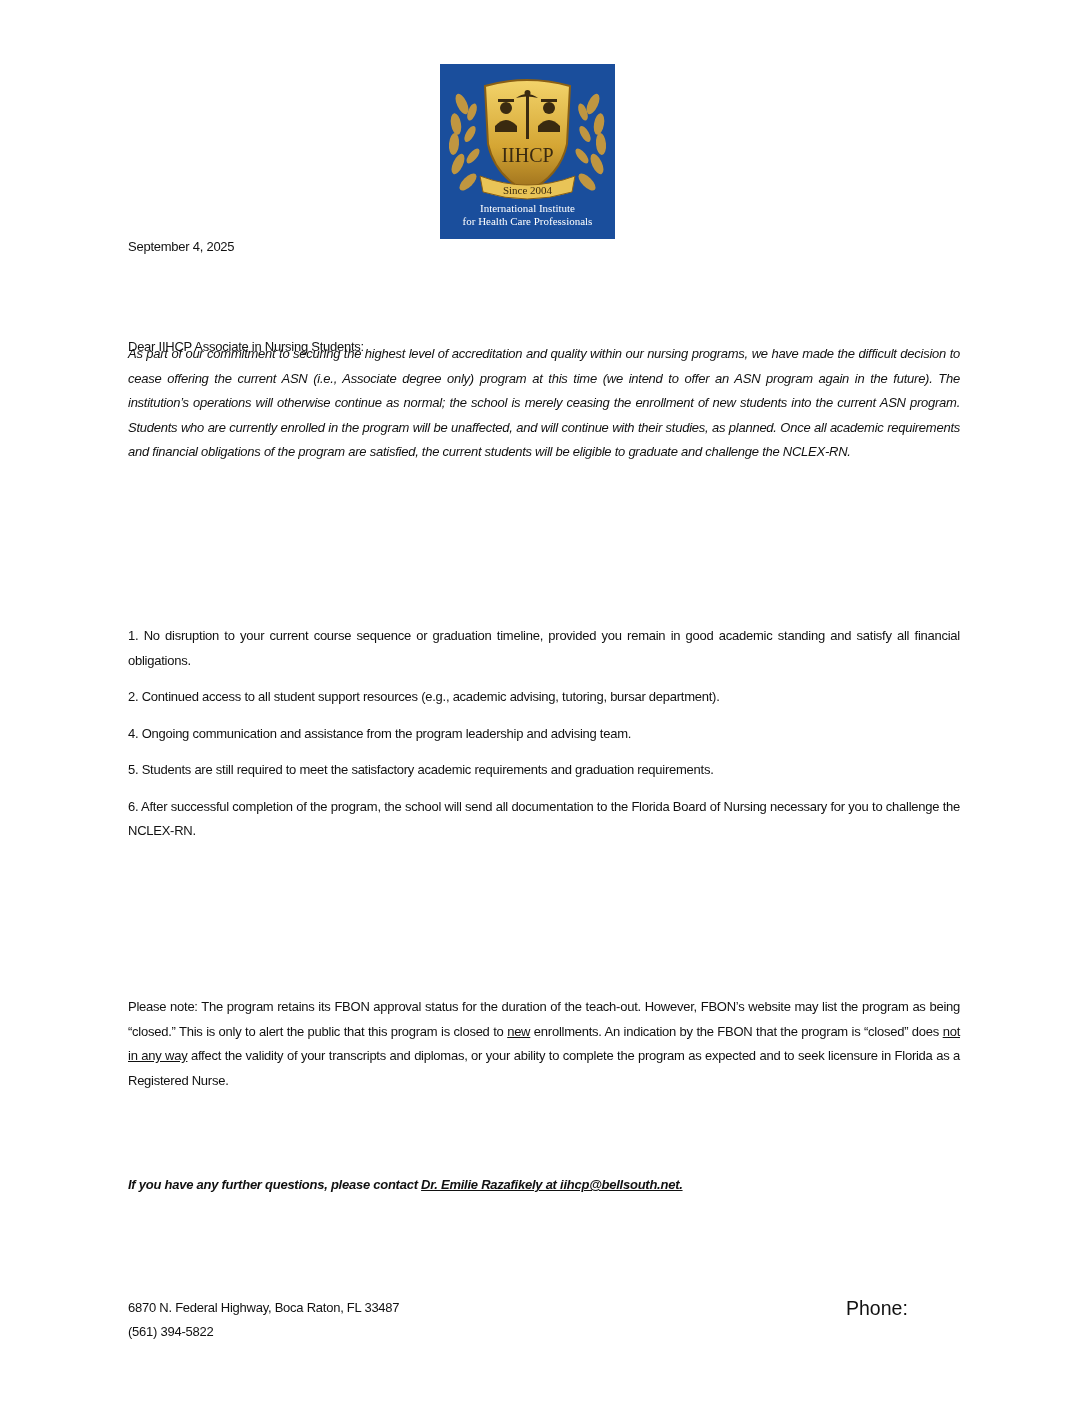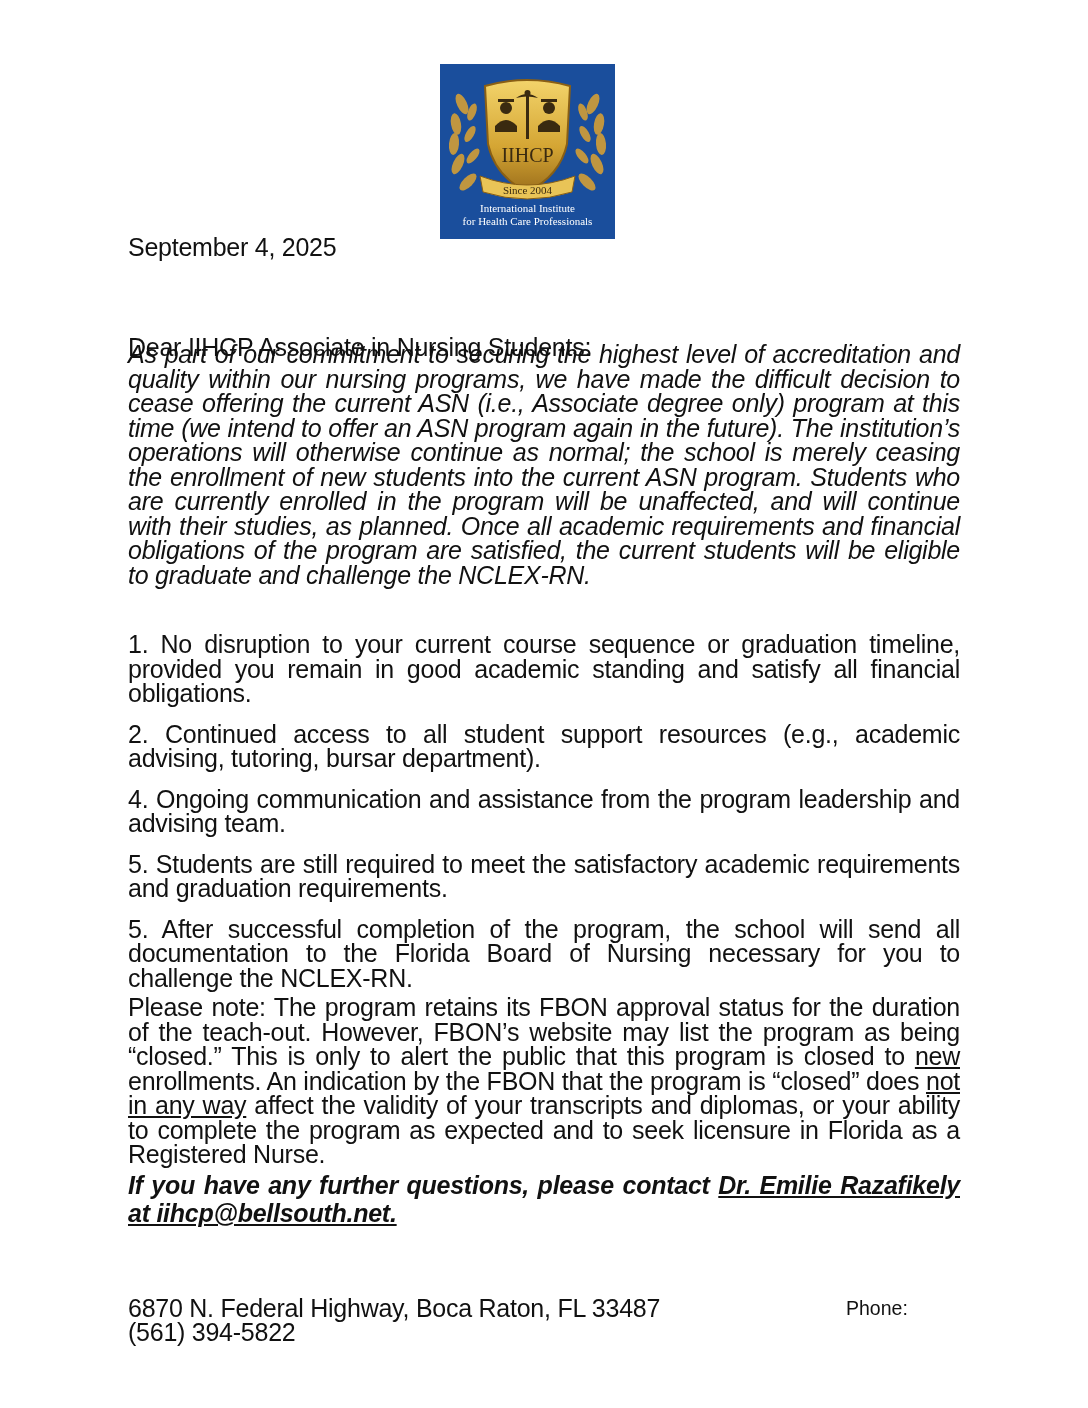--- a/index.html
+++ b/index.html
@@ -8,29 +8,29 @@
       font-family: "Liberation Sans", sans-serif; color: #111111;
     }
     .page { position: absolute; left: 0; top: 0; width: 1088px; height: 1408px; }
     .logo {
       position: absolute; left: 440px; top: 64px; width: 175px; height: 132px;
       background: #1a4e9c;
     }
     .logo svg { display: block; width: 175px; height: 175px; }
     .text {
       position: absolute; left: 128px; width: 832px;
-      font-size: 25px; line-height: 24.5px; letter-spacing: -0.25px;
+      font-size: 13px; line-height: 24.5px; letter-spacing: -0.25px;
     }
     .justify { text-align: justify; text-align-last: left; }
     .date { top: 235px; }
     .salutation { top: 291px; margin-top: 44px; }
     .intro { top: 342px; font-style: italic; }
     .kp-heading { top: 592px; font-weight: bold; font-style: italic; }
     .kp-list { top: 616px; }
-    .kp-item { margin: 16px 0 12px 0; }
+    .kp-item { margin: 8px 0 12px 0; }
     .note { top: 995px; }
     .contact { top: 1171px; font-weight: bold; font-style: italic; line-height: 28px; }
     .contact .link { text-decoration: underline; }
     u { text-decoration: underline; }
     .addr { top: 1296px; }
     .phone-label { position: absolute; left: 846px; top: 1296px; font-size: 19.5px; line-height: 24.5px; text-align: center; }
     .phone { top: 1320px; }
   </style>
 </head>
 <body>
@@ -98,21 +98,21 @@
   <div class="text salutation">Dear IIHCP Associate in Nursing Students:</div>
 
   <div class="text intro justify">As part of our commitment to securing the highest level of accreditation and quality within our nursing programs, we have made the difficult decision to cease offering the current ASN (i.e., Associate degree only) program at this time (we intend to offer an ASN program again in the future). The institution’s operations will otherwise continue as normal; the school is merely ceasing the enrollment of new students into the current ASN program. Students who are currently enrolled in the program will be unaffected, and will continue with their studies, as planned. Once all academic requirements and financial obligations of the program are satisfied, the current students will be eligible to graduate and challenge the NCLEX-RN.</div>
 
 
   <div class="text kp-list">
     <div class="kp-item justify">1. No disruption to your current course sequence or graduation timeline, provided you remain in good academic standing and satisfy all financial obligations.</div>
     <div class="kp-item justify">2. Continued access to all student support resources (e.g., academic advising, tutoring, bursar department).</div>
     <div class="kp-item justify">4. Ongoing communication and assistance from the program leadership and advising team.</div>
     <div class="kp-item justify">5. Students are still required to meet the satisfactory academic requirements and graduation requirements.</div>
-    <div class="kp-item justify">5. After successful completion of the program, the school will send all documentation to the Florida Board of Nursing necessary for you to challenge the NCLEX-RN.</div>
+    <div class="kp-item justify">6. After successful completion of the program, the school will send all documentation to the Florida Board of Nursing necessary for you to challenge the NCLEX-RN.</div>
   </div>
 
   <div class="text note justify"><span>Please note: The program retains its FBON approval status for the duration of the teach-out. However, FBON’s website may list the program as being “closed.” This is only to alert the public that this program is closed to </span><u>new</u><span> enrollments. An indication by the FBON that the program is “closed” does </span><u>not in any way</u><span> affect the validity of your transcripts and diplomas, or your ability to complete the program as expected and to seek licensure in Florida as a Registered Nurse.</span></div>
 
   <div class="text contact justify"><span>If you have any further questions, please contact </span><span class="link">Dr. Emilie Razafikely at iihcp@bellsouth.net.</span></div>
 
   <div class="text addr">6870 N. Federal Highway, Boca Raton, FL 33487</div>
   <div class="phone-label">Phone:</div>
   <div class="text phone">(561) 394-5822</div>
 

